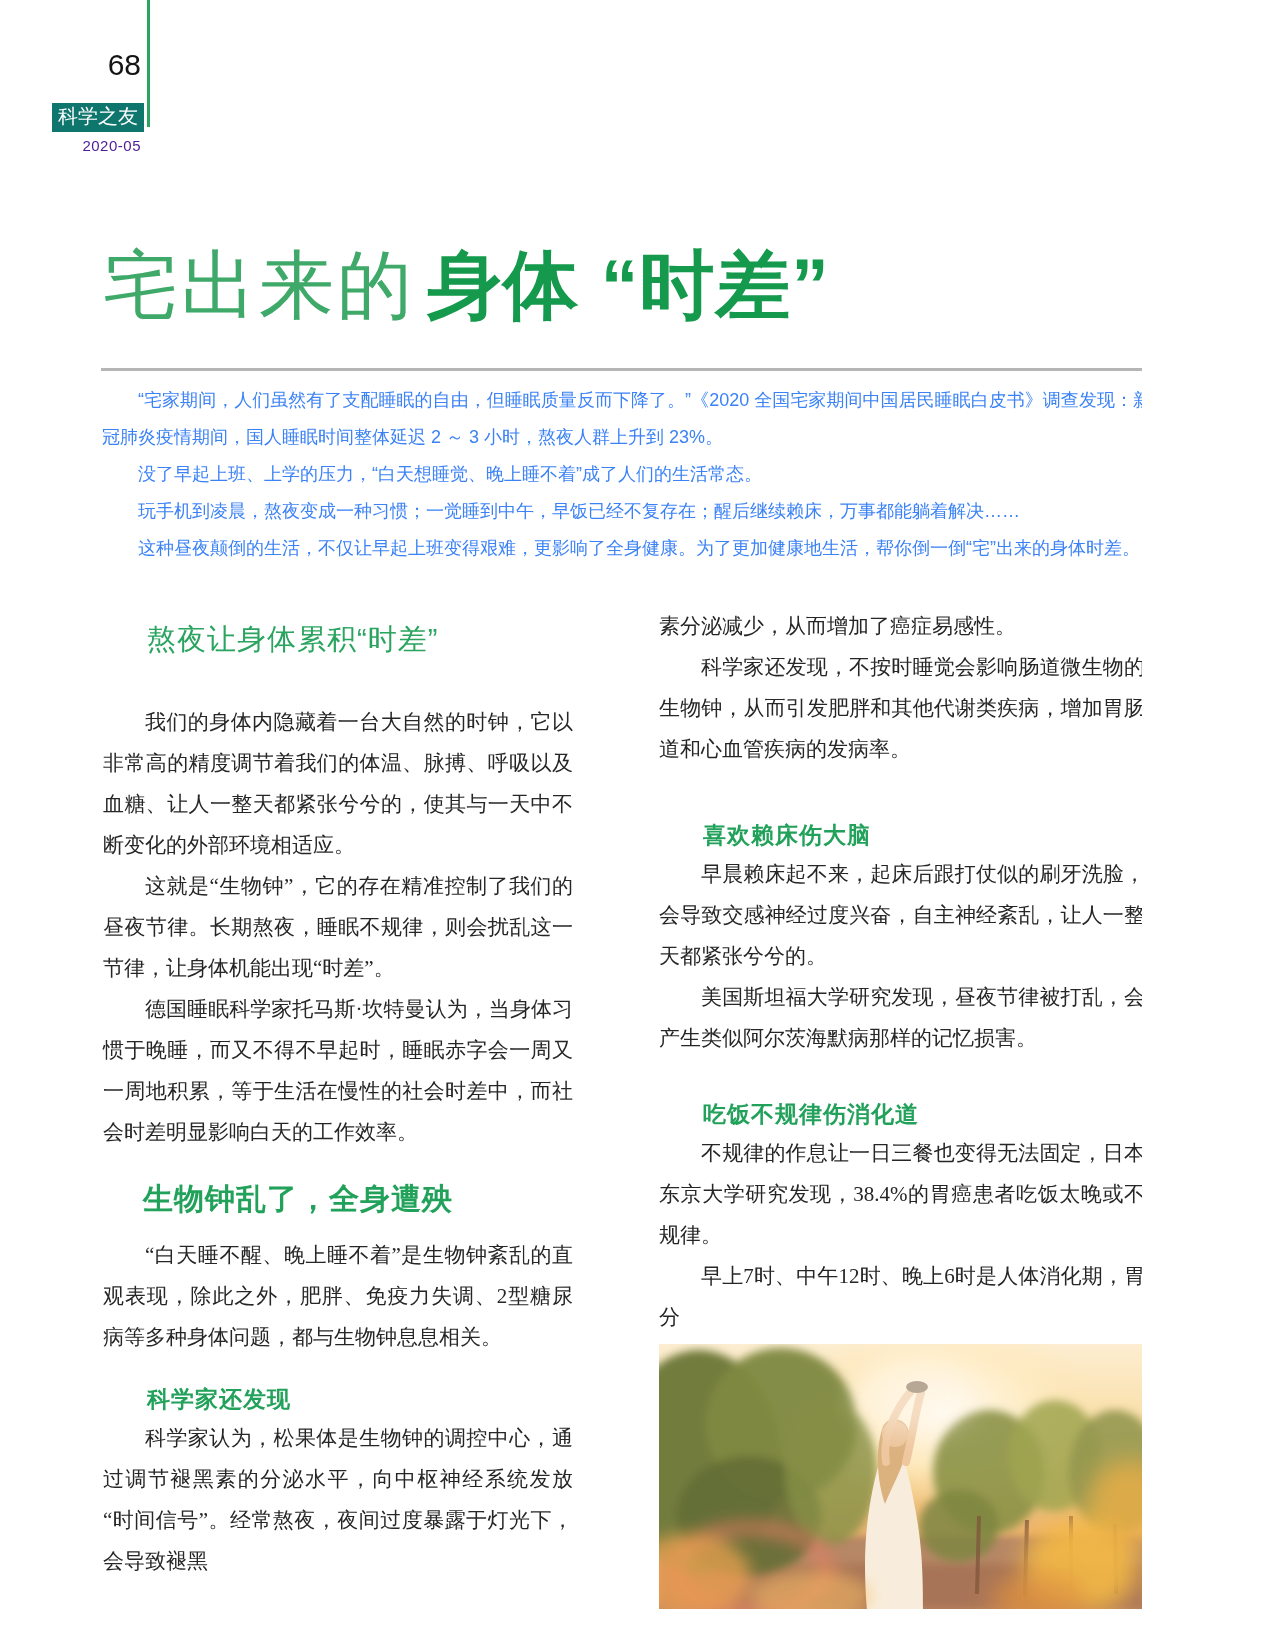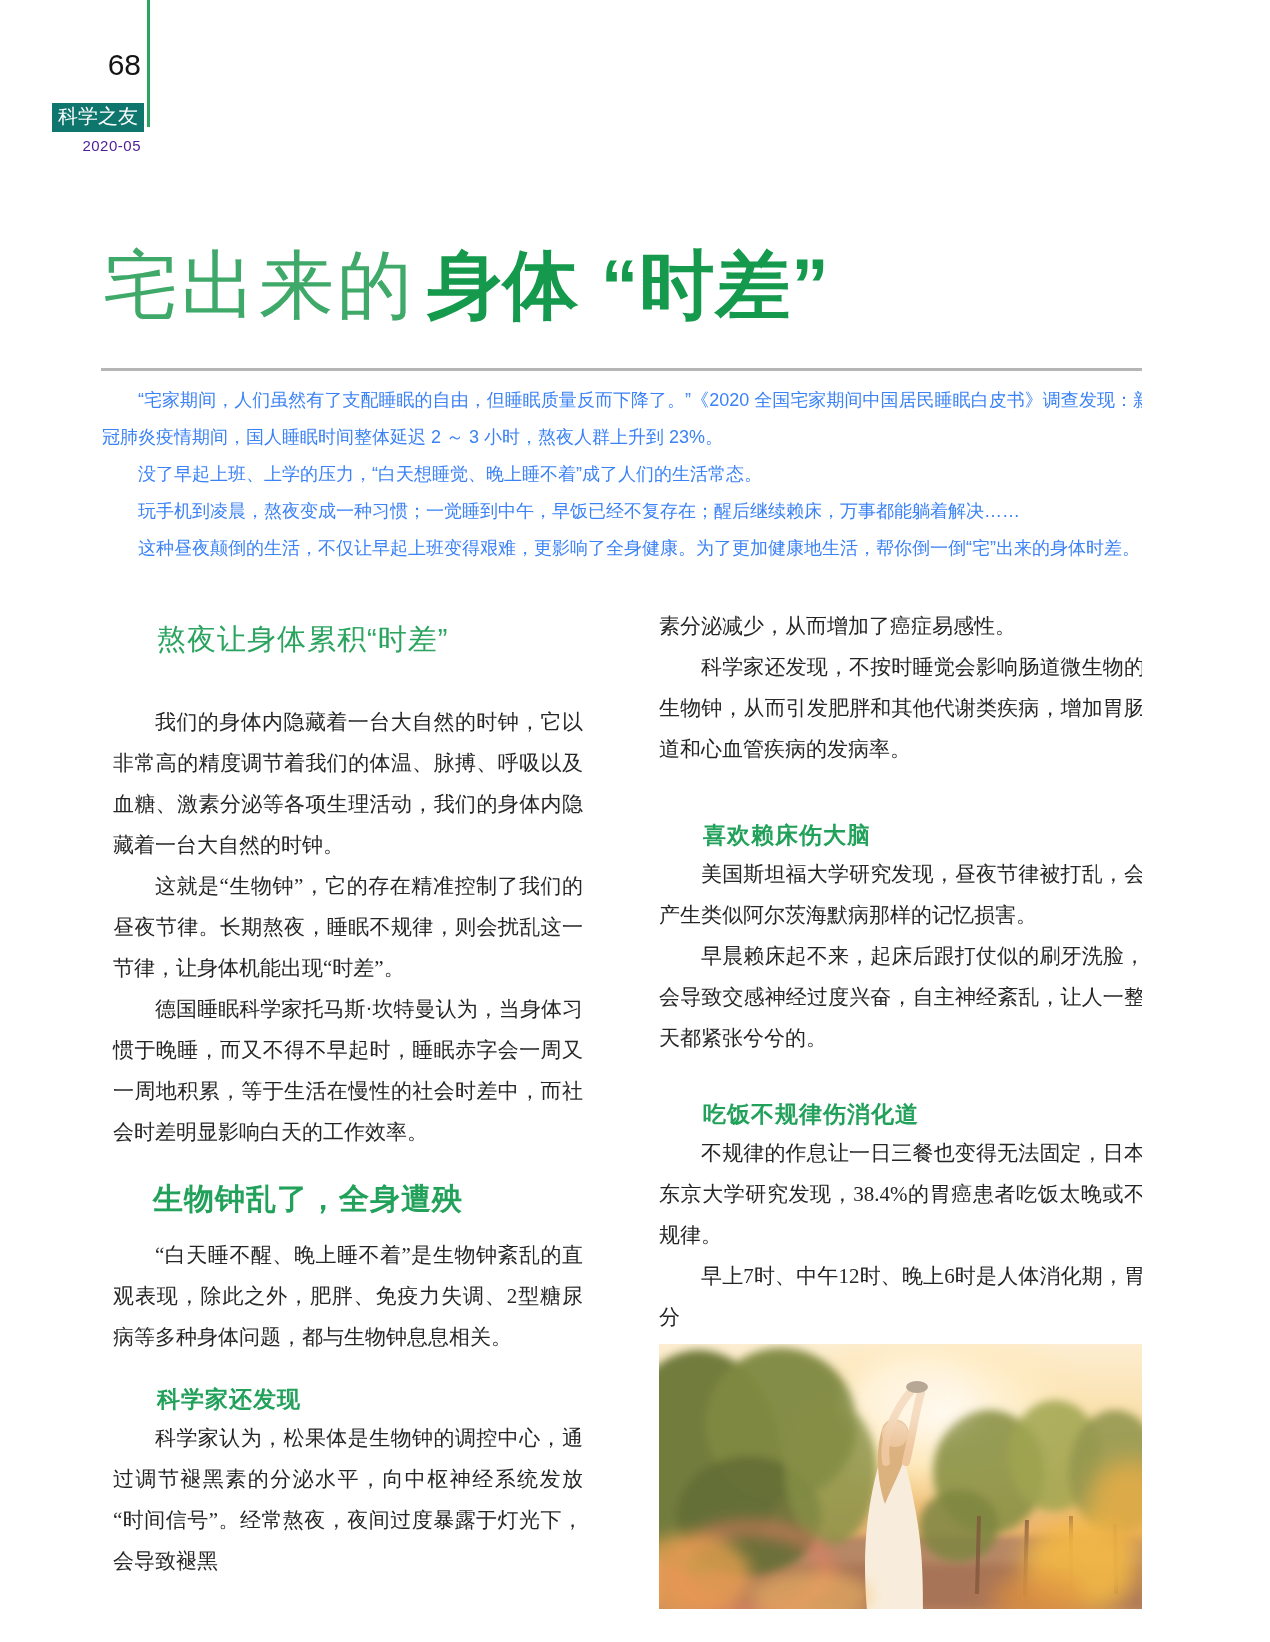--- a/index.html
+++ b/index.html
@@ -16,21 +16,21 @@
   
   .article-title { position:absolute; left:103px; top:240px; margin:0; white-space:nowrap; font-size:75px; line-height:1.2; font-weight:normal; }
   .title-light { color:#3fa96a; font-weight:300; letter-spacing:3px; }
   .title-bold  { color:#159a4d; font-weight:700; letter-spacing:1px; margin-left:12px; }
   
   .divider-rule { position:absolute; left:101px; top:368px; width:1050px; height:3px; background:#b5b5b5; }
   .intro { position:absolute; left:102px; top:382px; width:1049px; font-size:18px; line-height:37px; color:#3b82f6; text-align:justify; }
   .intro p { margin:0; text-indent:2em; }
   
   .col { position:absolute; top:606px; font-family:"Liberation Serif", serif; font-size:21px; line-height:41px; color:#262626; text-align:justify; }
-  .col-left  { left:113px; width:470px; }
+  .col-left  { left:103px; width:470px; }
   .col-right { left:659px; width:486px; }
   .col p { margin:0; text-indent:2em; }
   .col p.no-indent { text-indent:0; }
   .h-section {
     font-family:"Liberation Sans", sans-serif; color:#2aa45f; font-weight:500;
     font-size:29px; line-height:38px; margin:14px 0 44px 0; padding-left:44px; letter-spacing:1px;
   }
   .h-section-bold {
     font-family:"Liberation Sans", sans-serif; color:#21a15a; font-weight:700;
     font-size:30px; line-height:40px; margin:26px 0 16px 0; padding-left:40px; letter-spacing:1px;
@@ -63,35 +63,35 @@
 
   <div class="intro">
     <p>“宅家期间，人们虽然有了支配睡眠的自由，但睡眠质量反而下降了。”《2020 全国宅家期间中国居民睡眠白皮书》调查发现：新冠肺炎疫情期间，国人睡眠时间整体延迟 2 ～ 3 小时，熬夜人群上升到 23%。</p>
     <p>没了早起上班、上学的压力，“白天想睡觉、晚上睡不着”成了人们的生活常态。</p>
     <p>玩手机到凌晨，熬夜变成一种习惯；一觉睡到中午，早饭已经不复存在；醒后继续赖床，万事都能躺着解决……</p>
     <p>这种昼夜颠倒的生活，不仅让早起上班变得艰难，更影响了全身健康。为了更加健康地生活，帮你倒一倒“宅”出来的身体时差。</p>
   </div>
 
   <div class="col col-left">
     <h2 class="h-section">熬夜让身体累积“时差”</h2>
-    <p>我们的身体内隐藏着一台大自然的时钟，它以非常高的精度调节着我们的体温、脉搏、呼吸以及血糖、激素分泌等各项生理活动，我们的身体内隐藏着一台大自然的时钟。</p>
+    <p>我们的身体内隐藏着一台大自然的时钟，它以非常高的精度调节着我们的体温、脉搏、呼吸以及血糖、让人一整天都紧张兮兮的，使其与一天中不断变化的外部环境相适应。</p>
     <p>这就是“生物钟”，它的存在精准控制了我们的昼夜节律。长期熬夜，睡眠不规律，则会扰乱这一节律，让身体机能出现“时差”。</p>
     <p>德国睡眠科学家托马斯·坎特曼认为，当身体习惯于晚睡，而又不得不早起时，睡眠赤字会一周又一周地积累，等于生活在慢性的社会时差中，而社会时差明显影响白天的工作效率。</p>
     <h2 class="h-section-bold">生物钟乱了，全身遭殃</h2>
     <p>“白天睡不醒、晚上睡不着”是生物钟紊乱的直观表现，除此之外，肥胖、免疫力失调、2型糖尿病等多种身体问题，都与生物钟息息相关。</p>
     <h3 class="subhead">科学家还发现</h3>
     <p>科学家认为，松果体是生物钟的调控中心，通过调节褪黑素的分泌水平，向中枢神经系统发放“时间信号”。经常熬夜，夜间过度暴露于灯光下，会导致褪黑</p>
   </div>
 
   <div class="col col-right">
     <p class="no-indent mt6">素分泌减少，从而增加了癌症易感性。</p>
     <p>科学家还发现，不按时睡觉会影响肠道微生物的生物钟，从而引发肥胖和其他代谢类疾病，增加胃肠道和心血管疾病的发病率。</p>
     <h3 class="subhead mt50">喜欢赖床伤大脑</h3>
+    <p>早晨赖床起不来，起床后跟打仗似的刷牙洗脸，会导致交感神经过度兴奋，自主神经紊乱，让人一整天都紧张兮兮的。</p>
     <p>美国斯坦福大学研究发现，昼夜节律被打乱，会产生类似阿尔茨海默病那样的记忆损害。</p>
-    <p>早晨赖床起不来，起床后跟打仗似的刷牙洗脸，会导致交感神经过度兴奋，自主神经紊乱，让人一整天都紧张兮兮的。</p>
     <h3 class="subhead mt40">吃饭不规律伤消化道</h3>
     <p>不规律的作息让一日三餐也变得无法固定，日本东京大学研究发现，38.4%的胃癌患者吃饭太晚或不规律。</p>
     <p>早上7时、中午12时、晚上6时是人体消化期，胃分</p>
 
     <figure class="photo-figure" role="img" aria-label="夕阳逆光下，葡萄园中身穿白裙、举起双臂伸展的女子">
       <svg viewBox="0 0 486 265" width="486" height="265" preserveAspectRatio="none" aria-hidden="true">
         <defs>
           <linearGradient id="sky" x1="0" y1="0" x2="0" y2="1">
             <stop offset="0" stop-color="#fdf3de"></stop>
             <stop offset="0.45" stop-color="#f8d795"></stop>

